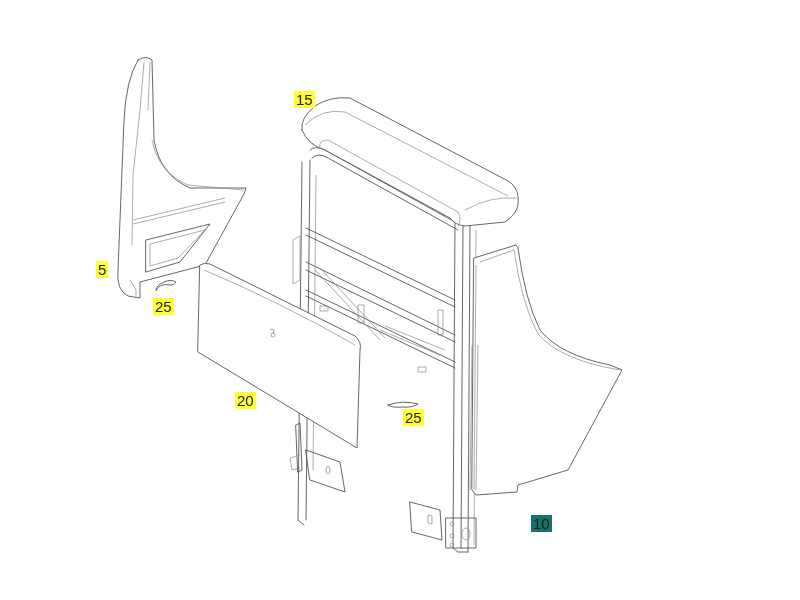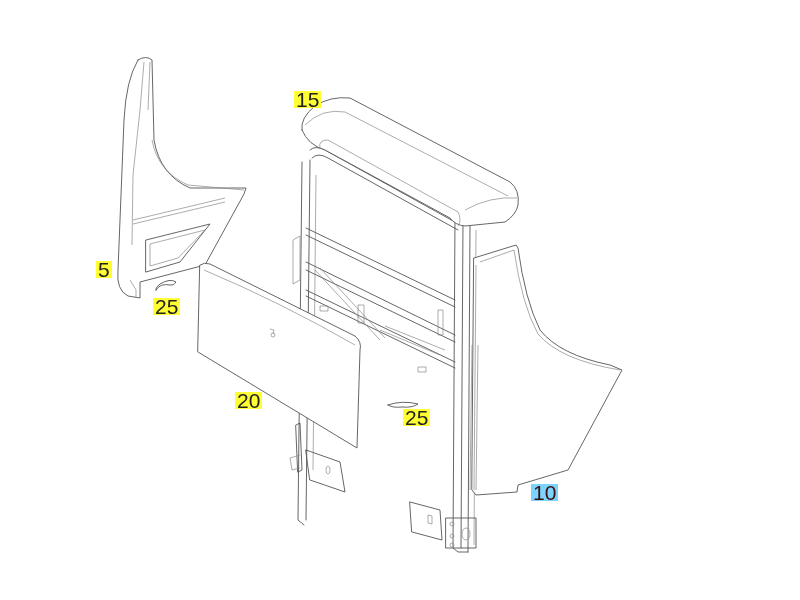--- a/index.html
+++ b/index.html
@@ -1,22 +1,22 @@
 <!DOCTYPE html>
 <html><head>
   <meta charset="utf-8">
   <style>
     html, body { margin: 0; padding: 0; background: #ffffff; }
     body { width: 800px; height: 600px; position: relative; overflow: hidden;
            font-family: "Liberation Sans", sans-serif; }
     #diagram { position: absolute; left: 0; top: 0; width: 800px; height: 600px; }
-    .callout { position: absolute; font-size: 21px; line-height: 17px; padding: 0 2px;
+    .callout { position: absolute; font-size: 15px; line-height: 17px; padding: 0 2px;
                color: #222; cursor: pointer; letter-spacing: 0; }
     .callout.normal { background: #ffff33; }
-    .callout.highlight { background: #7dd3fc; color: #3a1010; }
+    .callout.highlight { background: #0f766e; color: #3a1010; margin-top: 31px; }
     svg .ln { fill: none; stroke: #555; stroke-width: 0.9; stroke-linejoin: round; stroke-linecap: round; }
     svg .lt { fill: none; stroke: #888; stroke-width: 0.7; stroke-linejoin: round; }
     svg .fillw { fill: #ffffff; }
   </style>
 </head>
 <body>
 
 <div id="diagram">
   <svg width="800" height="600" viewBox="0 0 800 600">
 

